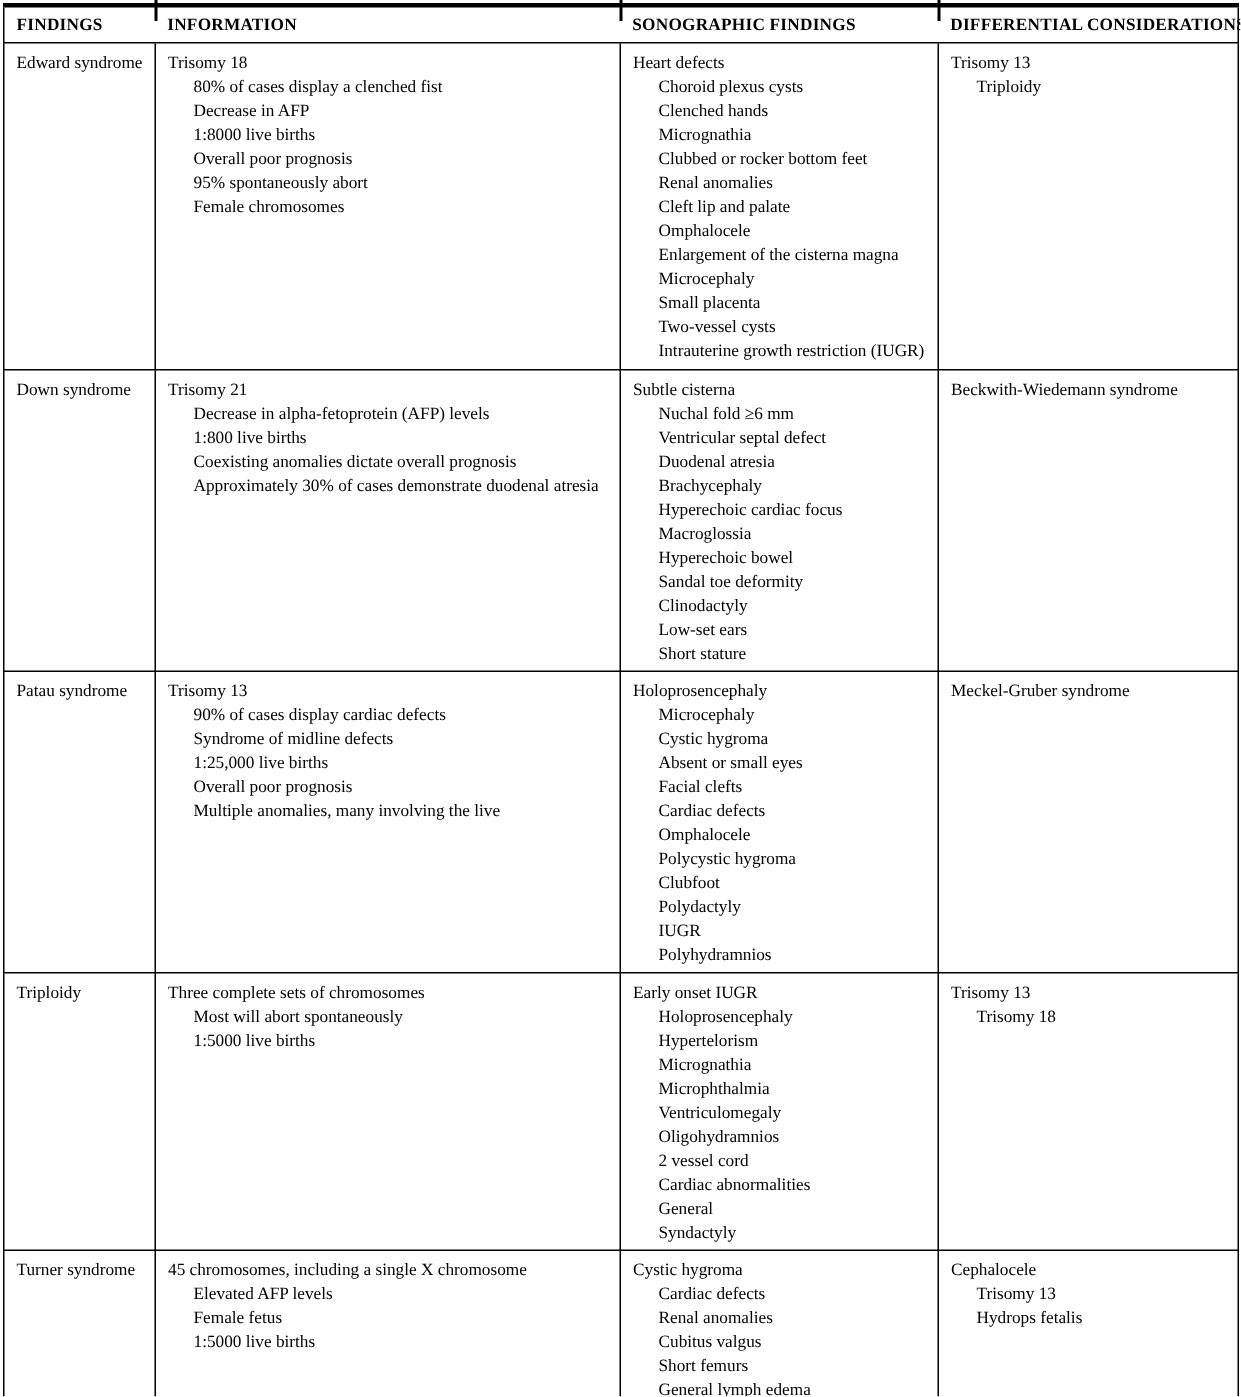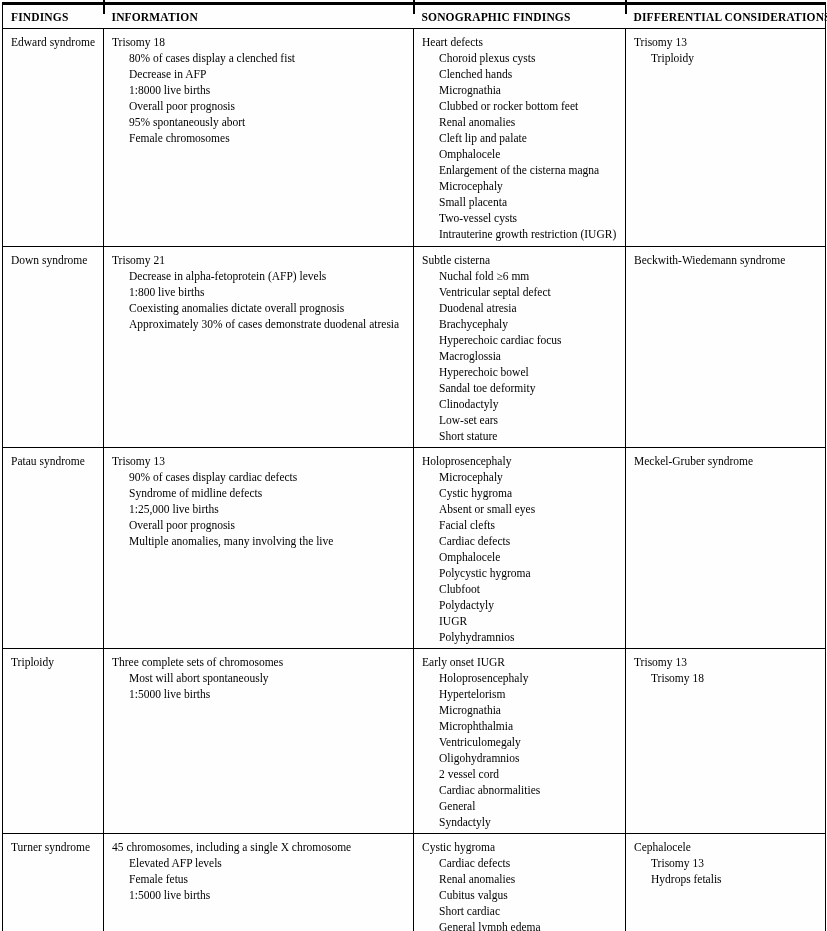--- a/index.html
+++ b/index.html
@@ -245,21 +245,21 @@
               <div class="sub-item">Female fetus</div>
               <div class="sub-item">1:5000 live births</div>
             </div>
         </td>
         <td>
           <div class="lead">Cystic hygroma</div>
           <div>
               <div class="sub-item">Cardiac defects</div>
               <div class="sub-item">Renal anomalies</div>
               <div class="sub-item">Cubitus valgus</div>
-              <div class="sub-item">Short cardiac</div>
+              <div class="sub-item">Short femurs</div>
               <div class="sub-item">General lymph edema</div>
             </div>
         </td>
         <td>
           <div class="lead">Cephalocele</div>
           <div>
               <div class="sub-item">Trisomy 13</div>
               <div class="sub-item">Hydrops fetalis</div>
             </div>
         </td>

